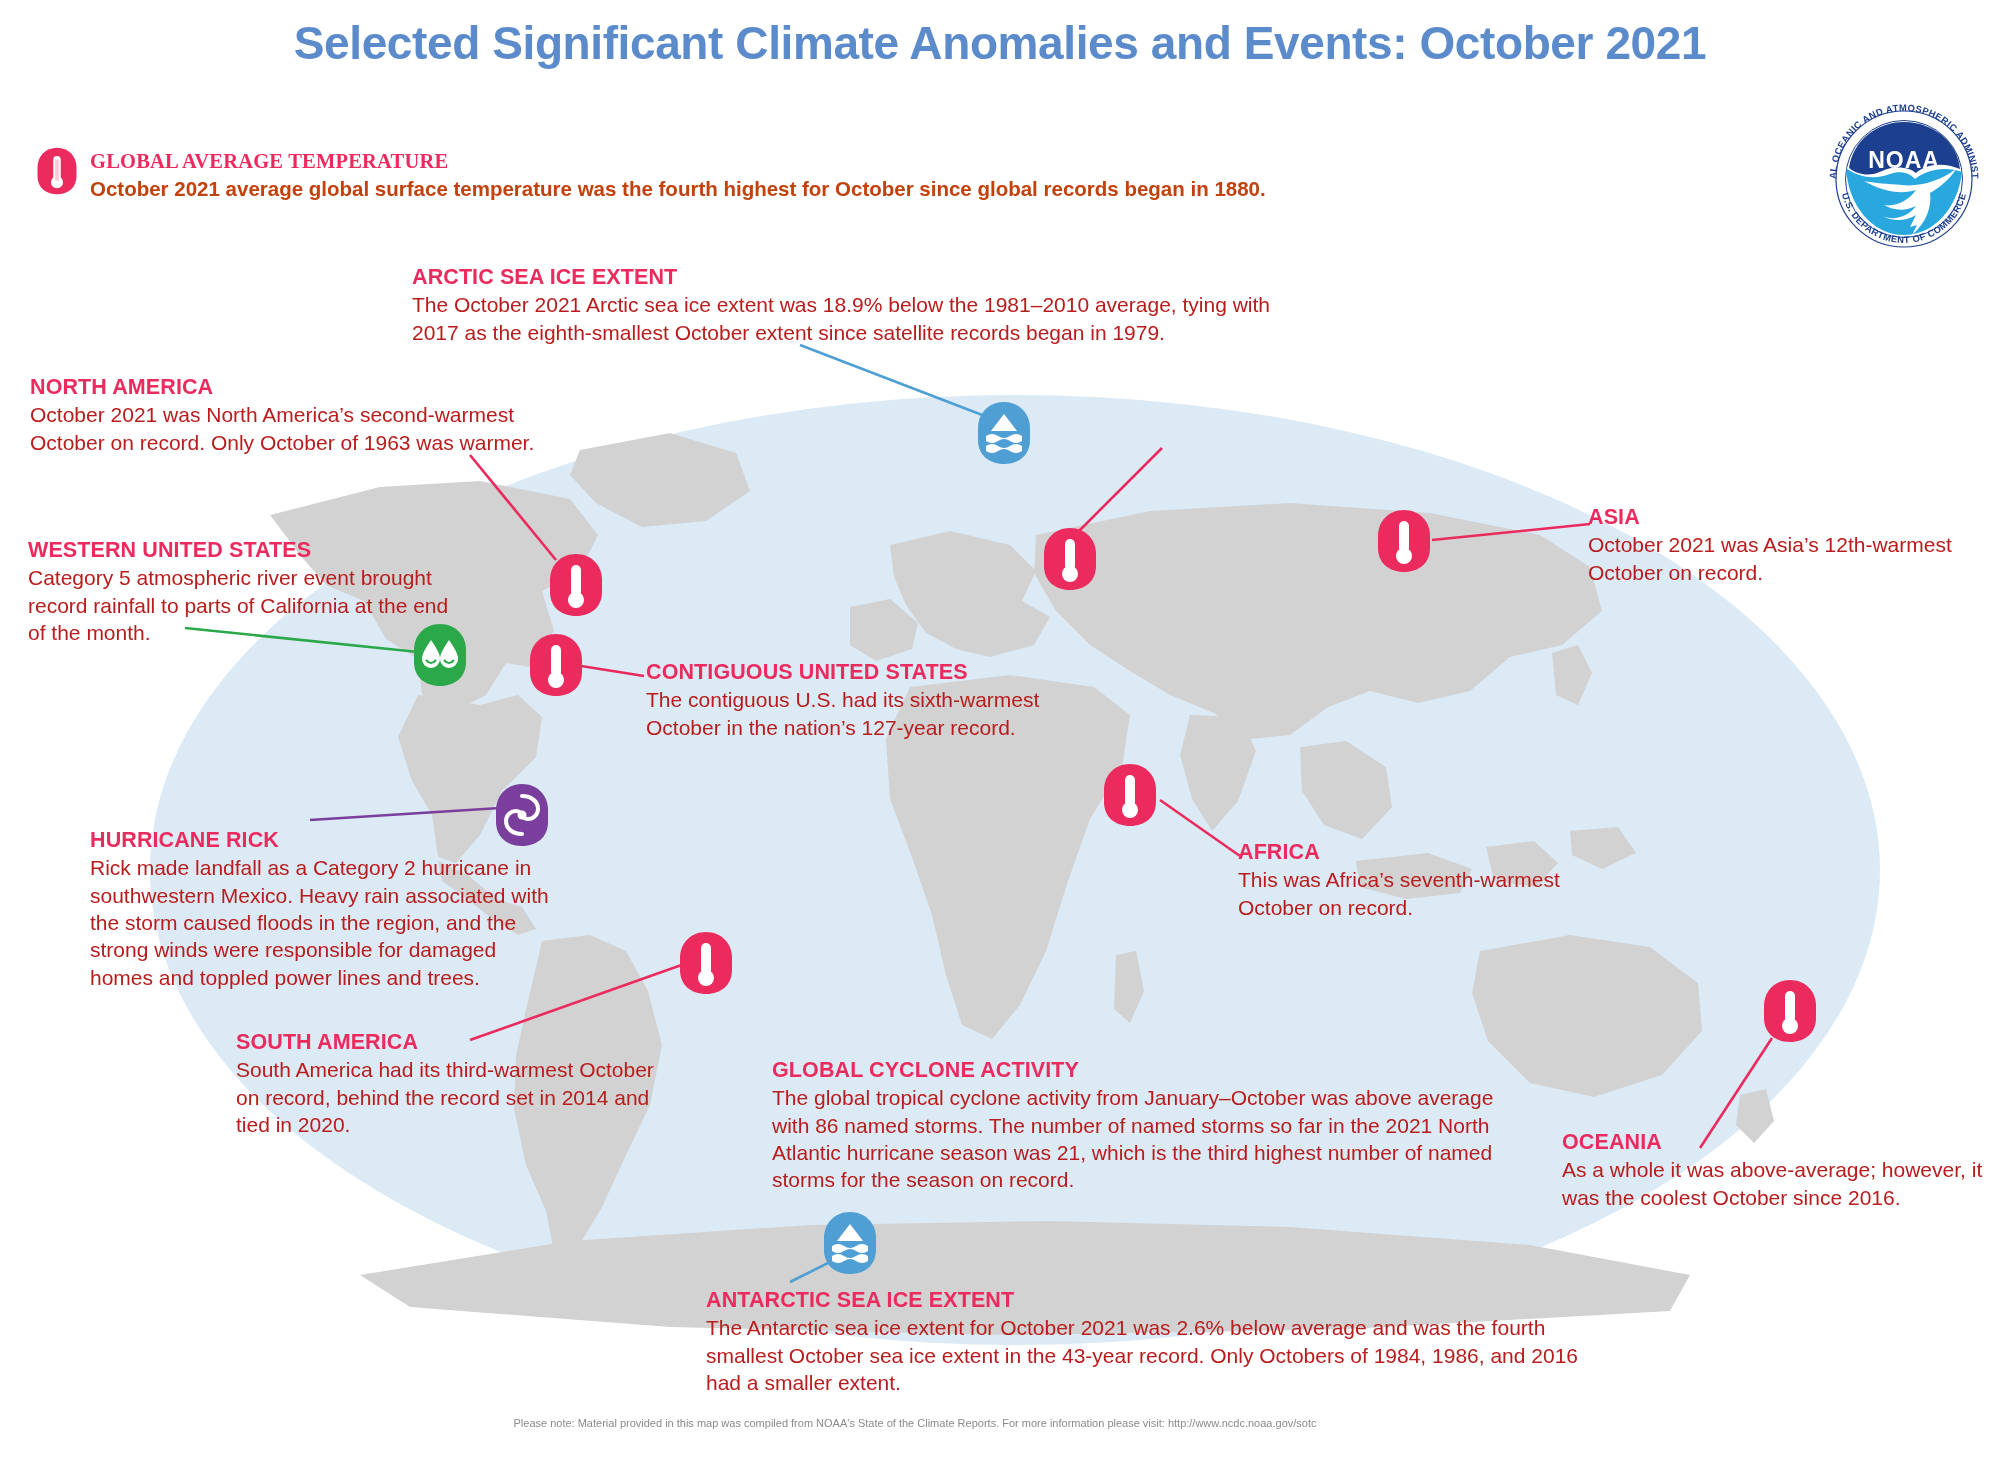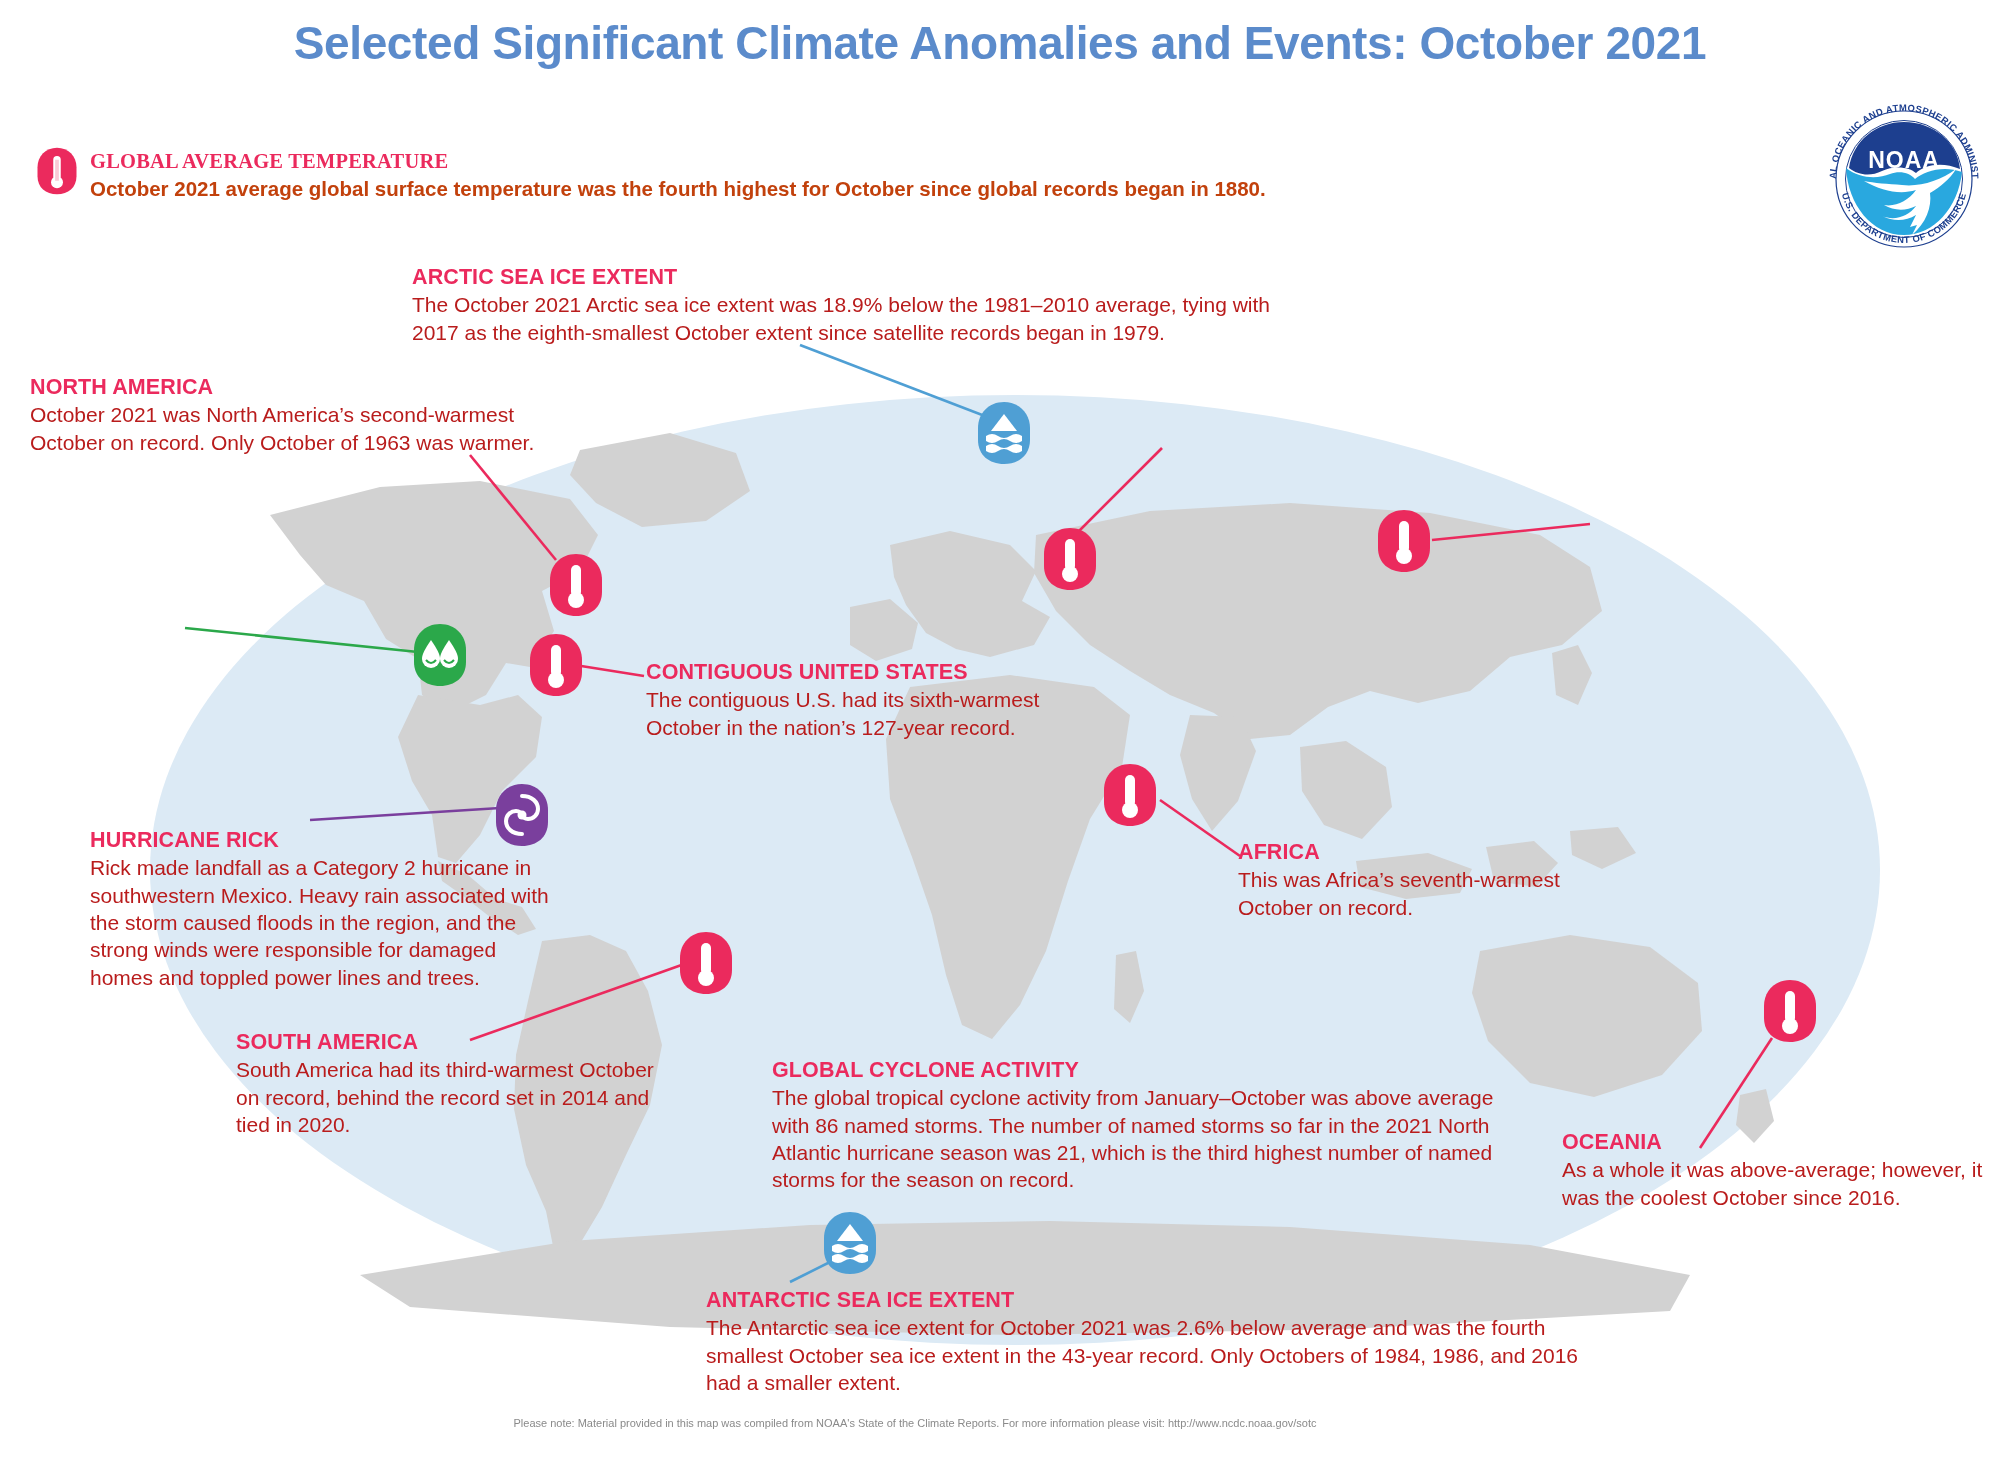--- a/index.html
+++ b/index.html
@@ -260,21 +260,29 @@
     <h3>ARCTIC SEA ICE EXTENT</h3>
     <p style="width:860px;">The October 2021 Arctic sea ice extent was 18.9% below the 1981–2010 average, tying with 2017 as the eighth-smallest October extent since satellite records began in 1979.</p>
   </div>
 
   <div class="block" style="left:30px; top:375px; width:560px;">
     <h3>NORTH AMERICA</h3>
     <p style="width:520px;">October 2021 was North America’s second-warmest October on record. Only October of 1963 was warmer.</p>
   </div>
 
 
-
+  <div class="block" style="left:1588px; top:505px; width:400px;">
+    <h3>ASIA</h3>
+    <p style="width:370px;">October 2021 was Asia’s 12th-warmest October on record.</p>
+  </div>
+
+  <div class="block" style="left:28px; top:538px; width:470px;">
+    <h3>WESTERN UNITED STATES</h3>
+    <p style="width:430px;">Category 5 atmospheric river event brought record rainfall to parts of California at the end of the month.</p>
+  </div>
 
   <div class="block" style="left:646px; top:660px; width:460px;">
     <h3>CONTIGUOUS UNITED STATES</h3>
     <p style="width:400px;">The contiguous U.S. had its sixth-warmest October in the nation’s 127-year record.</p>
   </div>
 
   <div class="block" style="left:90px; top:828px; width:500px;">
     <h3>HURRICANE RICK</h3>
     <p style="width:470px;">Rick made landfall as a Category 2 hurricane in southwestern Mexico. Heavy rain associated with the storm caused floods in the region, and the strong winds were responsible for damaged homes and toppled power lines and trees.</p>
   </div>

